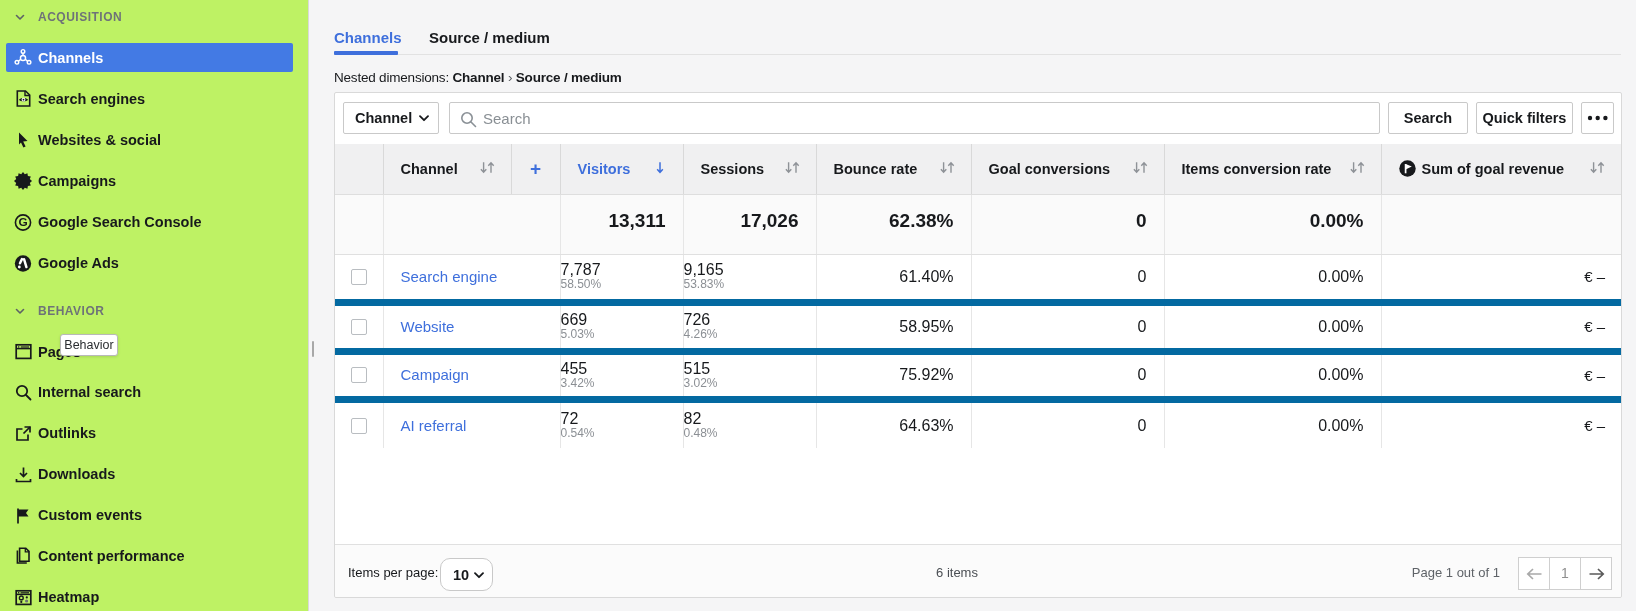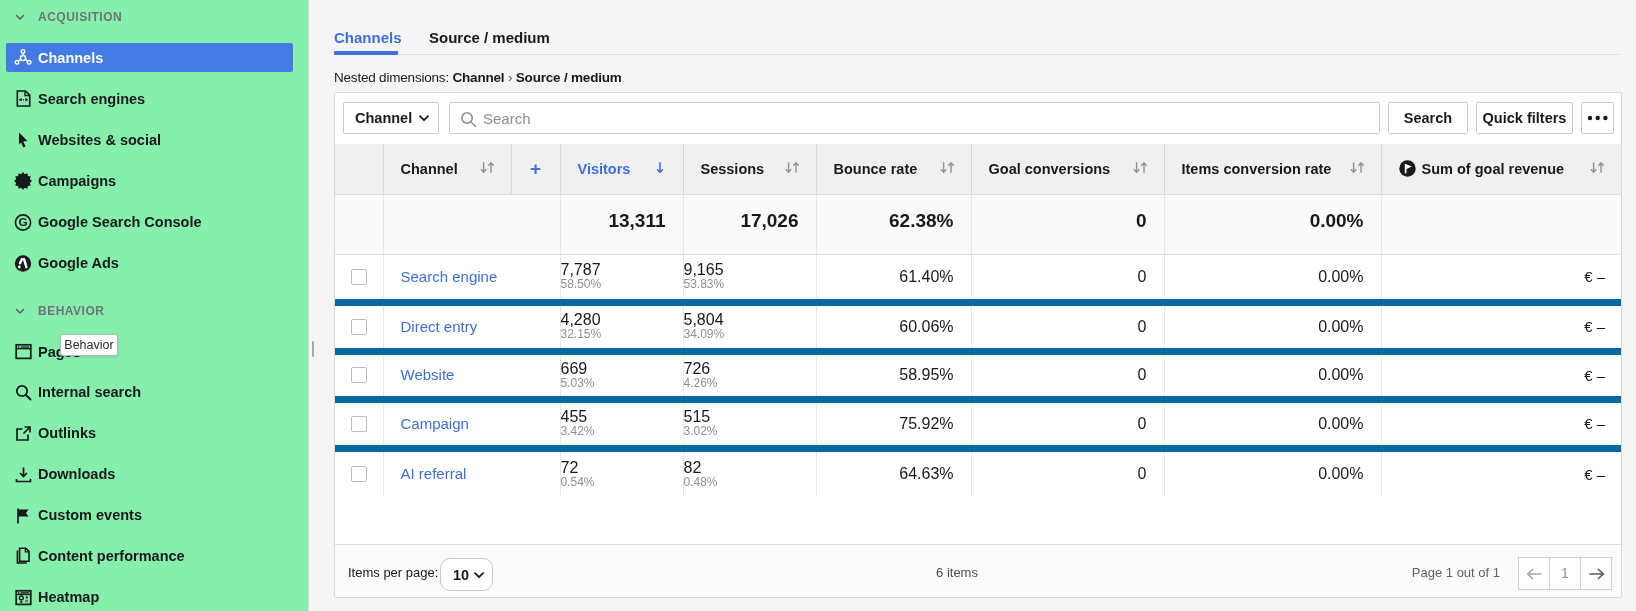--- a/index.html
+++ b/index.html
@@ -1,19 +1,19 @@
 <!DOCTYPE html>
 <html><head>
 <meta charset="utf-8">
 <style>
   * { margin:0; padding:0; box-sizing:border-box; }
   html,body { width:1636px; height:611px; overflow:hidden; }
   body { font-family:"Liberation Sans", sans-serif; background:#f5f5f6; color:#17191c; position:relative; }
   
-  .sidebar { position:absolute; left:0; top:0; width:309px; height:611px; background:#86efac; border-right:1px solid #d9d9d9; }
+  .sidebar { position:absolute; left:0; top:0; width:309px; height:611px; background:#bef264; border-right:1px solid #d9d9d9; }
   .shead { position:absolute; left:0; width:100%; height:20px; display:flex; align-items:center; }
   .shead .chev { position:absolute; left:14px; top:4px; }
   .shead .lbl { position:absolute; left:38px; font-size:12px; font-weight:bold; color:#6e7378; letter-spacing:.5px; }
   .si { position:absolute; left:0; width:100%; height:41px; display:flex; align-items:center; }
   .si .ic { position:absolute; left:14px; width:18px; height:18px; display:flex; align-items:center; justify-content:center; }
   .si .tx { position:absolute; left:38px; font-size:14.5px; font-weight:bold; color:#17191c; }
   .sel { position:absolute; left:6px; width:287px; height:29px; background:#437ae4; border-radius:2px; display:flex; align-items:center; }
   .sel .ic { position:absolute; left:8px; width:18px; height:18px; display:flex; align-items:center; justify-content:center;}
   .sel .tx { position:absolute; left:32px; font-size:14.5px; font-weight:bold; color:#fff; }
   .tooltip { position:absolute; left:60px; top:334px; width:58px; height:22px; background:#fff; border:1px solid #b9b9b9; border-radius:3px; box-shadow:0 1px 3px rgba(0,0,0,.12); font-size:12.5px; color:#2a2d31; display:flex; align-items:center; justify-content:center; z-index:5; }
@@ -368,32 +368,20 @@
         <td class="bl num">9,165<div class="pct">53.83%</div></td>
         <td class="bl single">61.40%</td>
         <td class="bl single">0</td>
         <td class="bl single">0.00%</td>
         <td class="bl eur">€ –</td>
       </tr>
       <tr class="data">
         <td>
             <div class="cb"></div>
           </td>
-        <td class="bl" colspan="2"><span class="link">Direct entry</span></td>
-        <td class="bl num">4,280<div class="pct">32.15%</div></td>
-        <td class="bl num">5,804<div class="pct">34.09%</div></td>
-        <td class="bl single">60.06%</td>
-        <td class="bl single">0</td>
-        <td class="bl single">0.00%</td>
-        <td class="bl eur">€ –</td>
-      </tr>
-      <tr class="data">
-        <td>
-            <div class="cb"></div>
-          </td>
         <td class="bl" colspan="2"><span class="link">Website</span></td>
         <td class="bl num">669<div class="pct">5.03%</div></td>
         <td class="bl num">726<div class="pct">4.26%</div></td>
         <td class="bl single">58.95%</td>
         <td class="bl single">0</td>
         <td class="bl single">0.00%</td>
         <td class="bl eur">€ –</td>
       </tr>
       <tr class="data">
         <td>

